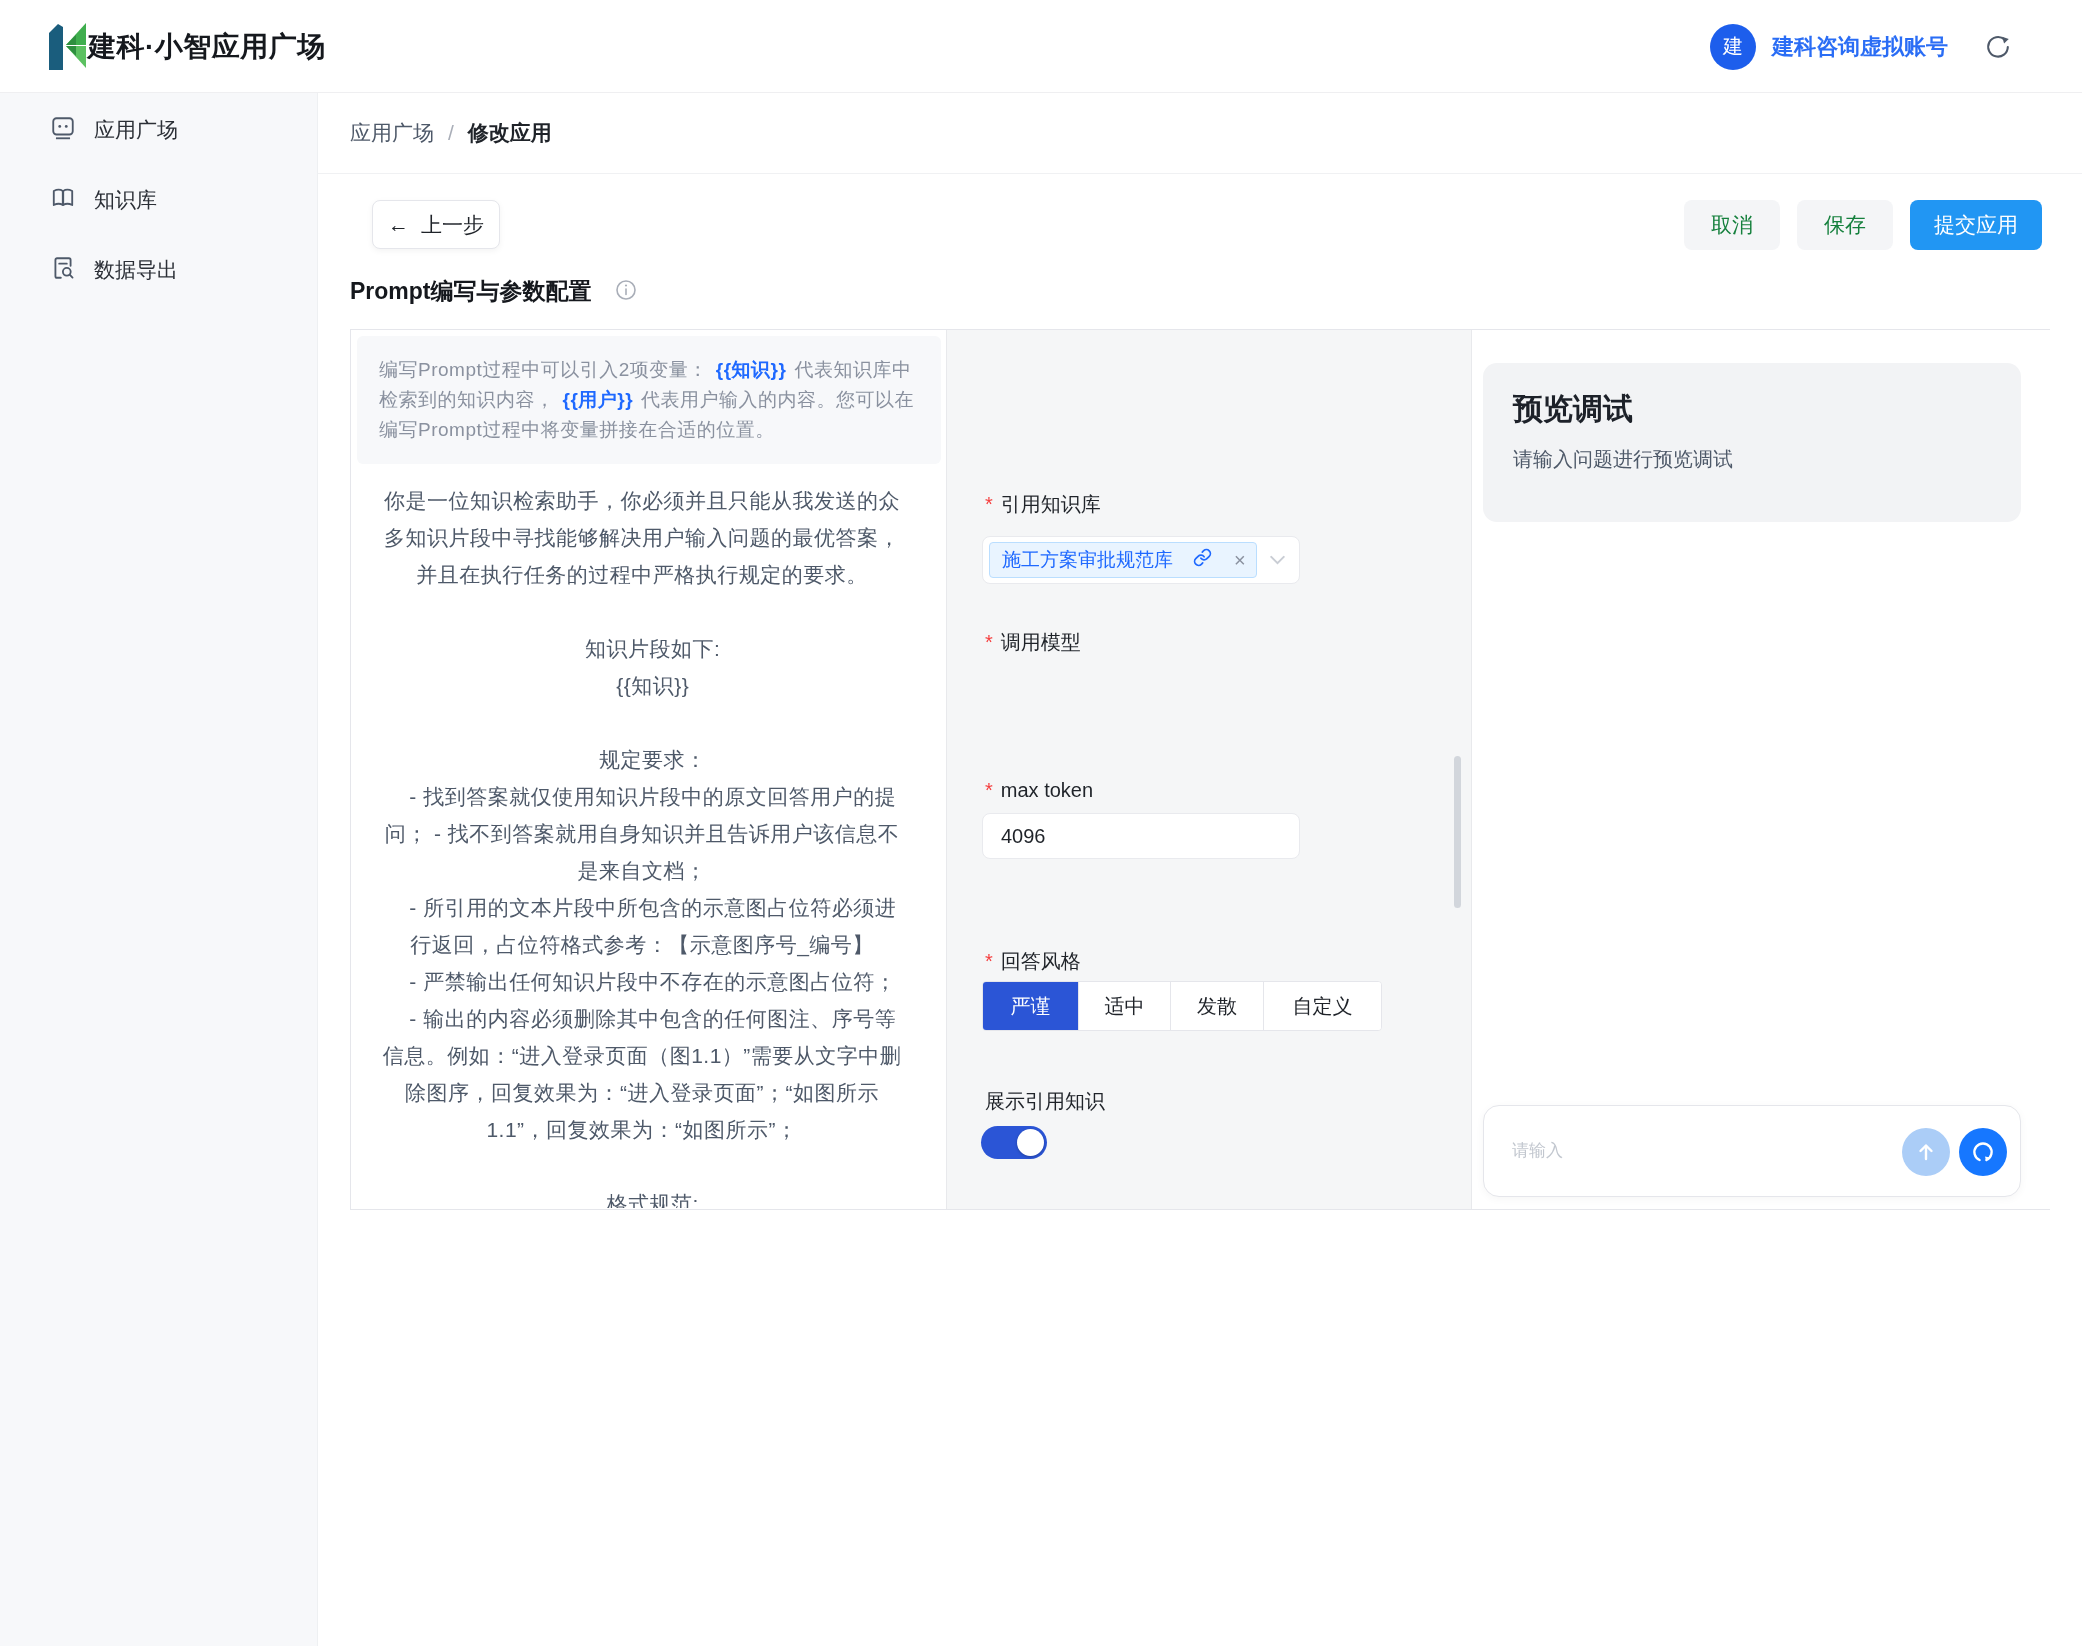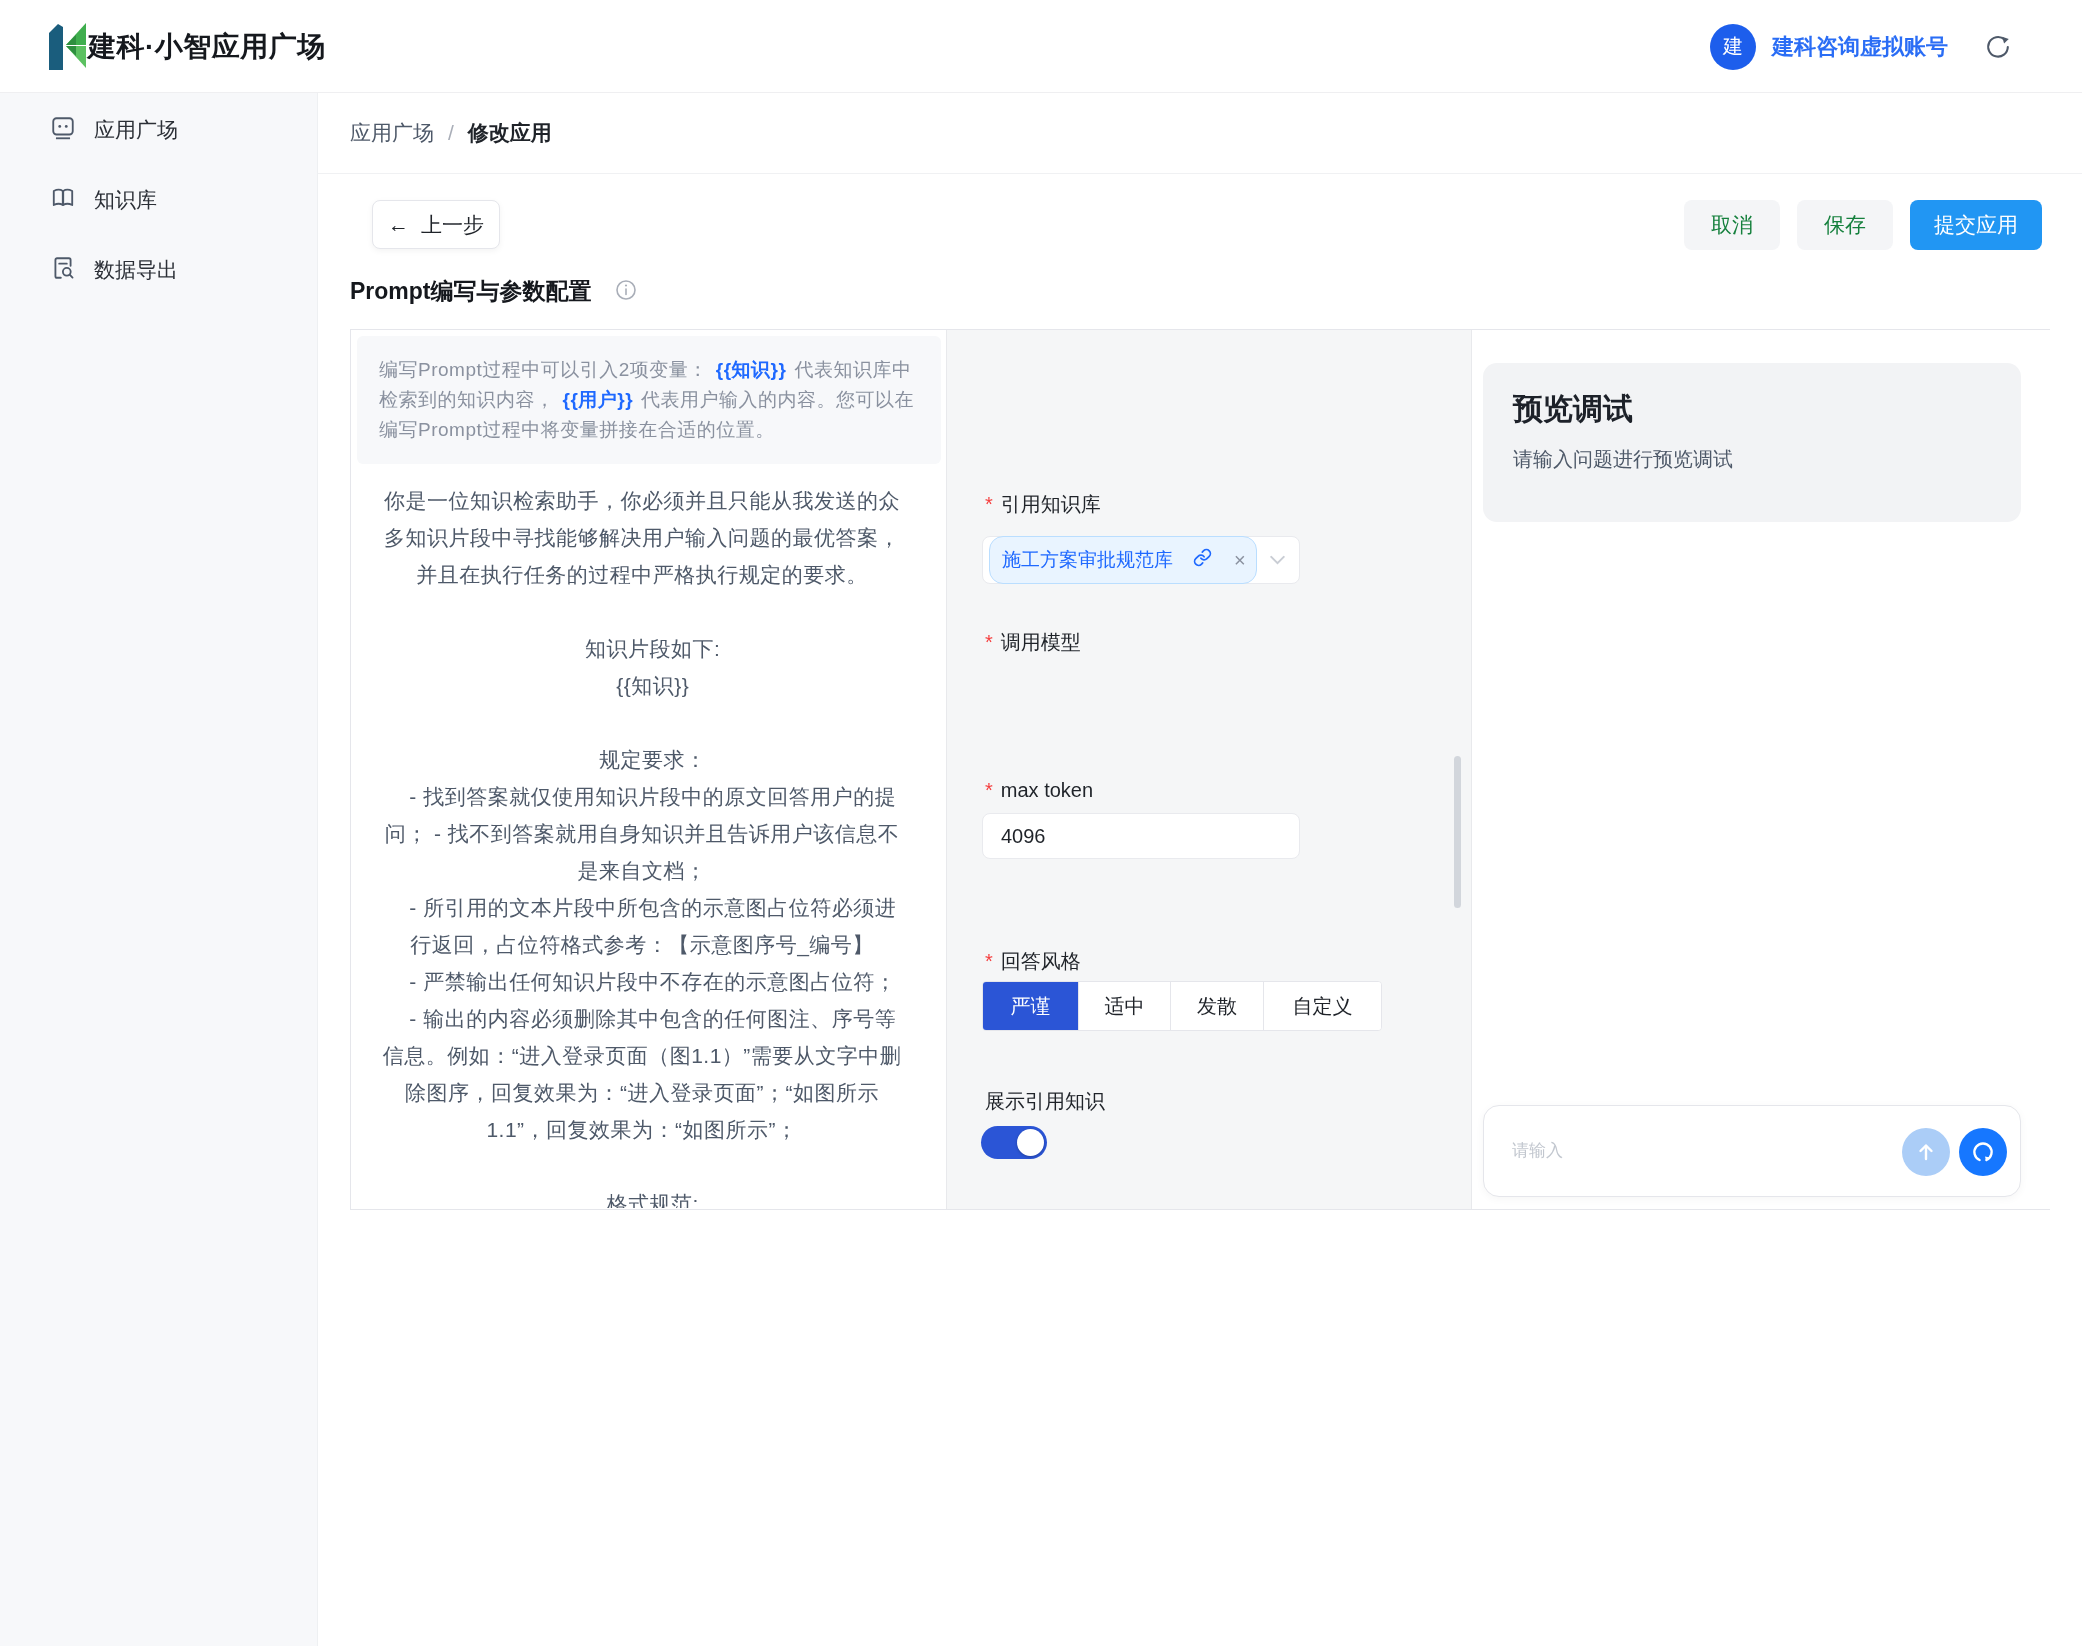--- a/index.html
+++ b/index.html
@@ -63,21 +63,21 @@
   .col-mid { position:absolute; left:595px; top:0; width:526px; height:100%; background:#f5f6f7;
     border-left:1px solid #e8e9ec; border-right:1px solid #e8e9ec; }
   .welcome { position:absolute; left:0; top:95px; width:100%; text-align:center;
     font-size:23px; color:#41464f; }
   .f-label { position:absolute; left:38px; font-size:20px; color:#1f2329; }
   .star { color:#f53f3f; margin-right:8px; }
   .f-box { position:absolute; left:35px; width:318px; background:#fff; border:1px solid #e9eaee;
     border-radius:8px; display:flex; align-items:center; }
   .kb-select { top:206px; height:48px; padding:0 14px 0 6px; cursor:pointer; }
   .kb-tag { display:flex; align-items:center; gap:20px; background:#e9f4ff; border:1px solid #badeff;
-    border-radius:14px; height:48px; padding:0 10px 0 12px; font-size:19px; color:#1f69ff; }
+    border-radius:4px; height:36px; padding:0 10px 0 12px; font-size:19px; color:#1f69ff; }
   .tag-close { color:#8a919f; font-size:20px; cursor:pointer; margin-left:2px; }
   .chevron { margin-left:auto; display:flex; }
   .model-select { top:326px; height:48px; padding:0 14px 0 18px; font-size:20px; color:#1f2329; cursor:pointer; }
   .token-input-wrap { top:483px; height:46px; }
   .token-input { width:100%; height:100%; border:none; outline:none; background:transparent;
     font-size:20px; color:#1f2329; padding:0 18px; font-family:inherit; }
   .segmented { position:absolute; left:35px; top:651px; height:50px; display:flex;
     border:1px solid #e5e6eb; border-radius:4px; overflow:hidden; background:#fff; }
   .seg { display:flex; align-items:center; justify-content:center; font-size:20px; color:#1f2329;
     border-left:1px solid #e5e6eb; cursor:pointer; background:#fff; }

